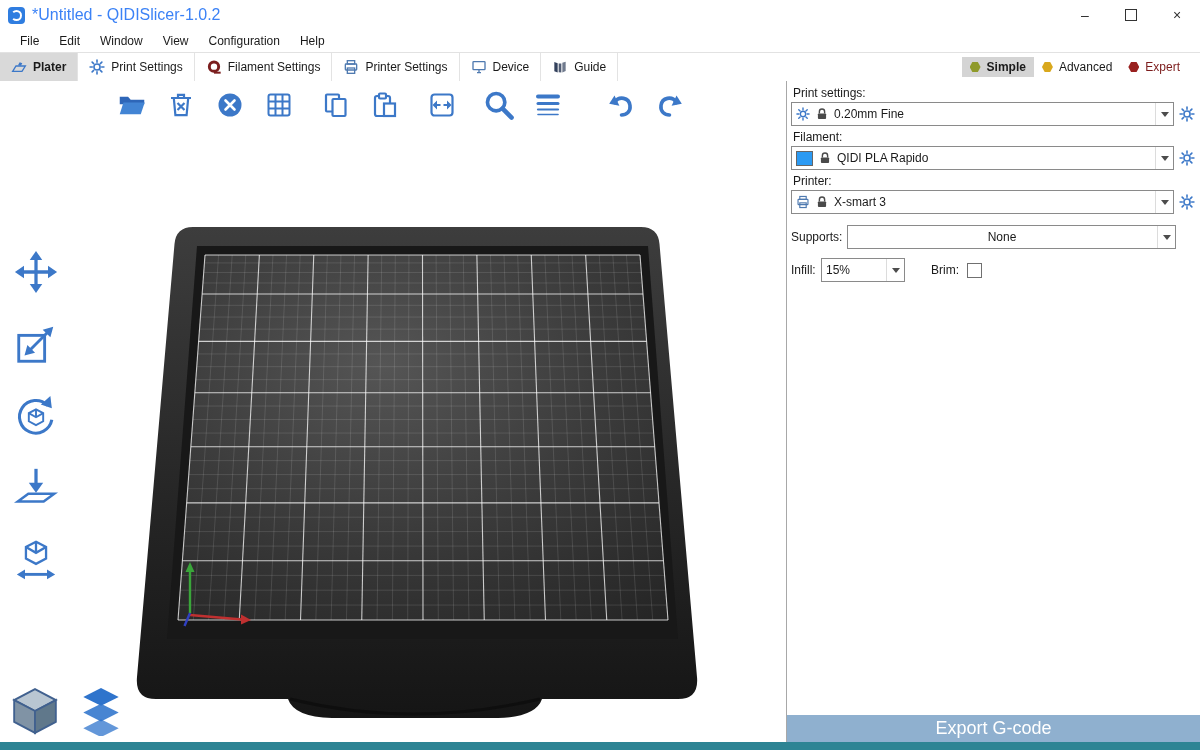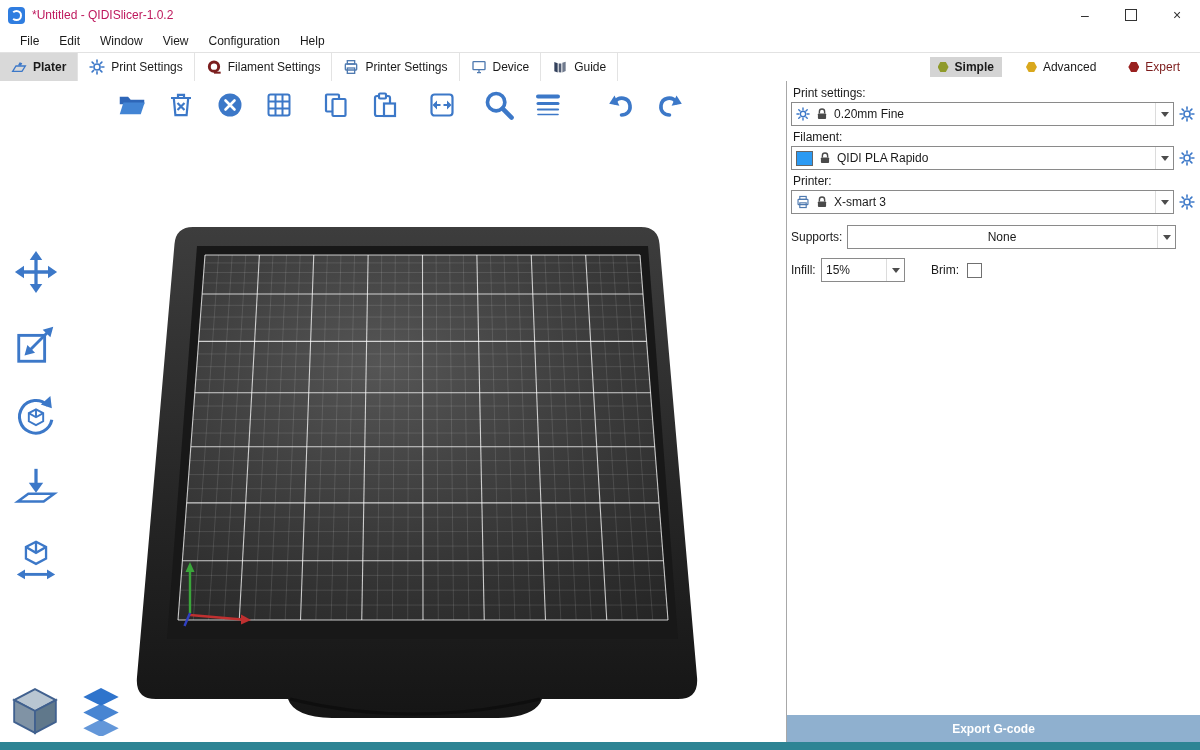--- a/index.html
+++ b/index.html
@@ -2,35 +2,35 @@
 <html><head>
 <meta charset="utf-8">
 <style>
   html,body{margin:0;padding:0;background:#fff}
   #app{position:relative;width:1200px;height:750px;font-family:"Liberation Sans",sans-serif;font-size:12px;color:#1a1a1a;background:#fff;overflow:hidden}
 
   
   .titlebar{position:absolute;left:0;top:0;right:0;height:30px;display:flex;align-items:center;padding-left:8px;gap:7px;background:#fff}
   .logo{width:17px;height:17px;border-radius:4px;background:#2f7de0;position:relative;flex:0 0 auto}
   .logo::after{content:"";position:absolute;inset:3px;border:2px solid #fff;border-radius:50%;border-left-color:transparent}
-  .title-text{font-size:12px;color:#be185d}
+  .title-text{font-size:16px;color:#3b82f6}
   .win-controls{margin-left:auto;display:flex;height:30px}
   .win-btn{width:46px;height:30px;display:flex;align-items:center;justify-content:center;color:#333;font-size:14px}
   .max-glyph{width:10px;height:10px;border:1px solid #333}
 
   
   .menubar{position:absolute;left:0;top:30px;right:0;height:22px;display:flex;align-items:center;padding-left:10px;background:#fff}
   .menu-item{padding:2px 10px;cursor:default}
 
   
   .tabbar{position:absolute;left:0;top:52px;right:0;height:28px;display:flex;align-items:stretch;background:#fff;border-top:1px solid #e2e2e2;border-bottom:1px solid #b91c1c}
   .tab{display:flex;align-items:center;gap:6px;padding:0 11px;border-right:1px solid #e3e3e3;white-space:nowrap}
   .tab.active{background:#d9d9d9;font-weight:bold}
   .tab .tic{width:16px;height:16px;flex:0 0 auto}
-  .modes{margin-left:auto;display:flex;align-items:center;gap:16px;padding-right:12px}
+  .modes{margin-left:auto;display:flex;align-items:center;padding-right:12px}
   .mode{display:flex;align-items:center;gap:6px;padding:3px 8px}
   .mode.active{background:#d4d4d4;font-weight:bold}
   .hex{width:11px;height:11px;clip-path:polygon(25% 5%,75% 5%,100% 50%,75% 95%,25% 95%,0 50%)}
 
   
   .viewport{position:absolute;left:0;top:81px;width:786px;bottom:8px;background:#fff;border-right:1px solid #a8a8a8;overflow:hidden}
   .bed-svg{position:absolute;left:0;top:0}
 
   .top-tools{position:absolute;left:112px;top:4px;display:flex;align-items:center;gap:9px;color:#3c78c8}
   .tool{width:40px;height:40px;display:flex;align-items:center;justify-content:center}
@@ -60,21 +60,21 @@
   .gear-btn svg{width:16px;height:16px}
   .cic{width:14px;height:14px;flex:0 0 auto}
   .swatch{width:15px;height:13px;border:1px solid #666;flex:0 0 auto}
   .row-inline{display:flex;align-items:center;margin-top:9px}
   .sup-label{width:56px}
   .inf-label{width:30px}
   .combo.small{flex:0 0 78px}
   .combo.sup{margin-right:22px}
   .brim-wrap{display:flex;align-items:center;gap:8px;margin-left:26px}
   .checkbox{width:13px;height:13px;border:1px solid #707070;background:#fff}
-  .export-btn{margin-top:auto;height:27px;display:flex;align-items:center;justify-content:center;color:#fff;font-weight:bold;font-size:12px}
+  .export-btn{margin-top:auto;height:27px;display:flex;align-items:center;justify-content:center;color:#fff;font-weight:normal;font-size:18px}
 
   .bottombar{position:absolute;left:0;right:0;bottom:0;height:8px}
 
   
   .c-blue{color:#3c78c8}.c-maroon{color:#7b1e1e}.c-steel{color:#4f7ab0}.c-navy{color:#33415c}.c-dark{color:#4a4a4a}
 </style>
 </head>
 <body>
 
 <svg width="0" height="0" style="position:absolute">

